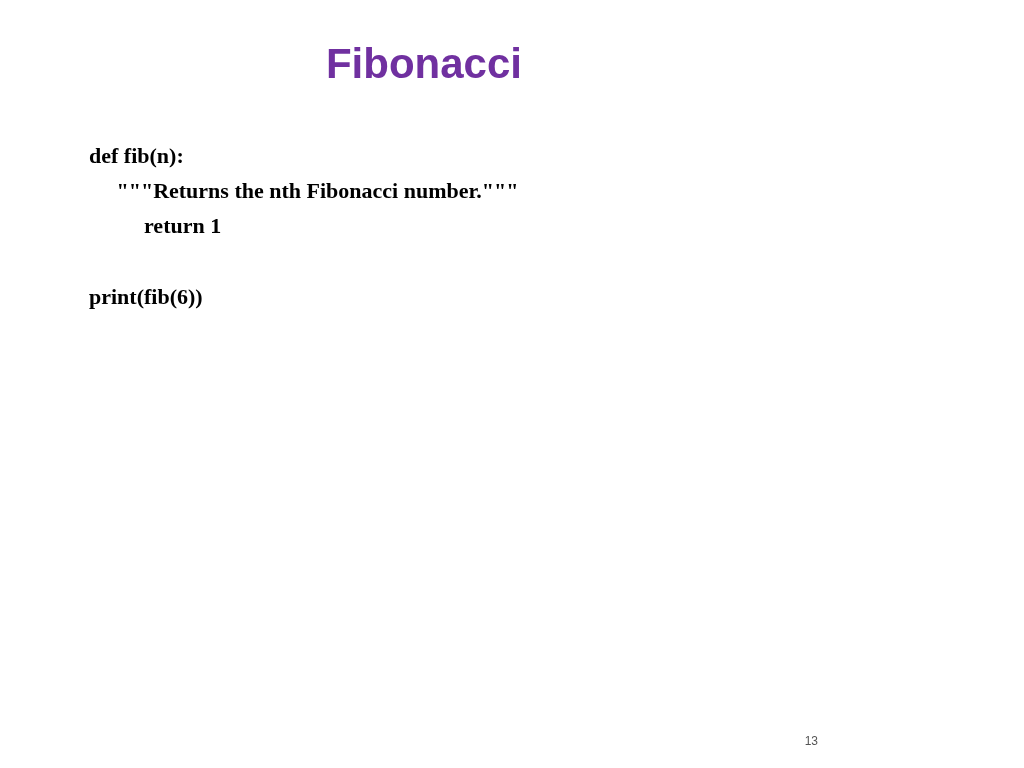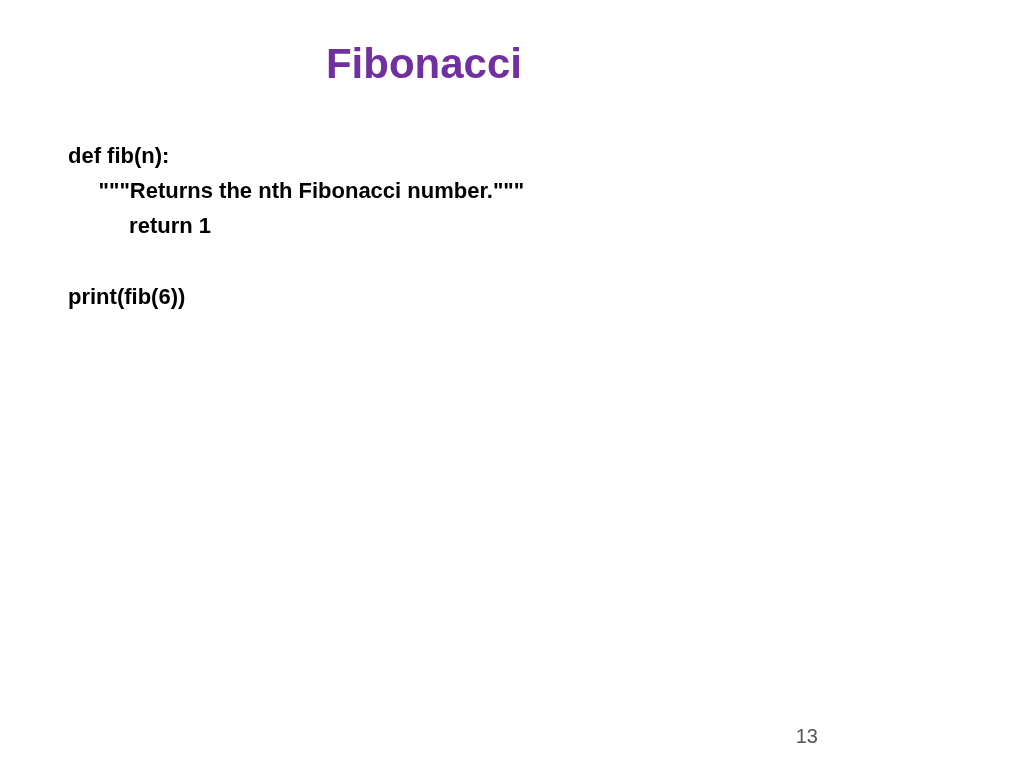--- a/index.html
+++ b/index.html
@@ -28,38 +28,38 @@
     .title {
       text-align: center;
       font-size: 42px;
       font-weight: bold;
       color: #7030a0;
       margin-bottom: 50px;
       font-family: Arial, sans-serif;
     }
 
     .code-block {
-      font-family: Liberation Sans, sans-serif;
+      font-family: Liberation Serif, serif;
       font-size: 22px;
       font-weight: bold;
       color: #000000;
       line-height: 1.6;
-      margin-left: 8px;
+      margin-left: 29px;
     }
 
     .code-line {
       display: block;
       white-space: pre;
     }
 
     .page-number {
       position: absolute;
       bottom: 20px;
       right: 30px;
-      font-size: 20px;
+      font-size: 12px;
       color: #555555;
       font-family: Arial, sans-serif;
     }
   </style>
 </head>
 <body>
 
 <div class="slide">
 
   <h1 class="title">Fibonacci</h1>

